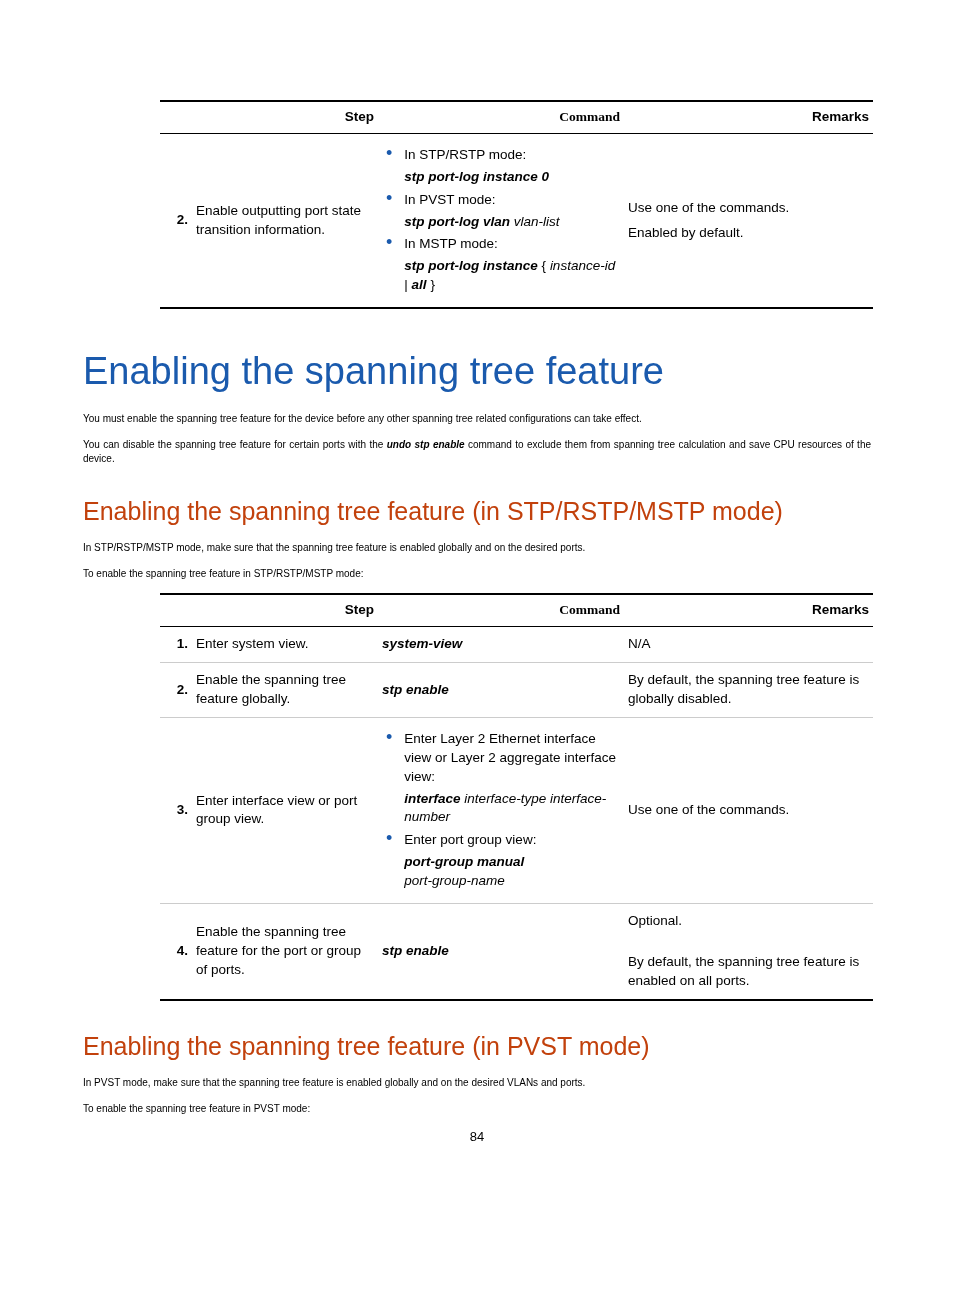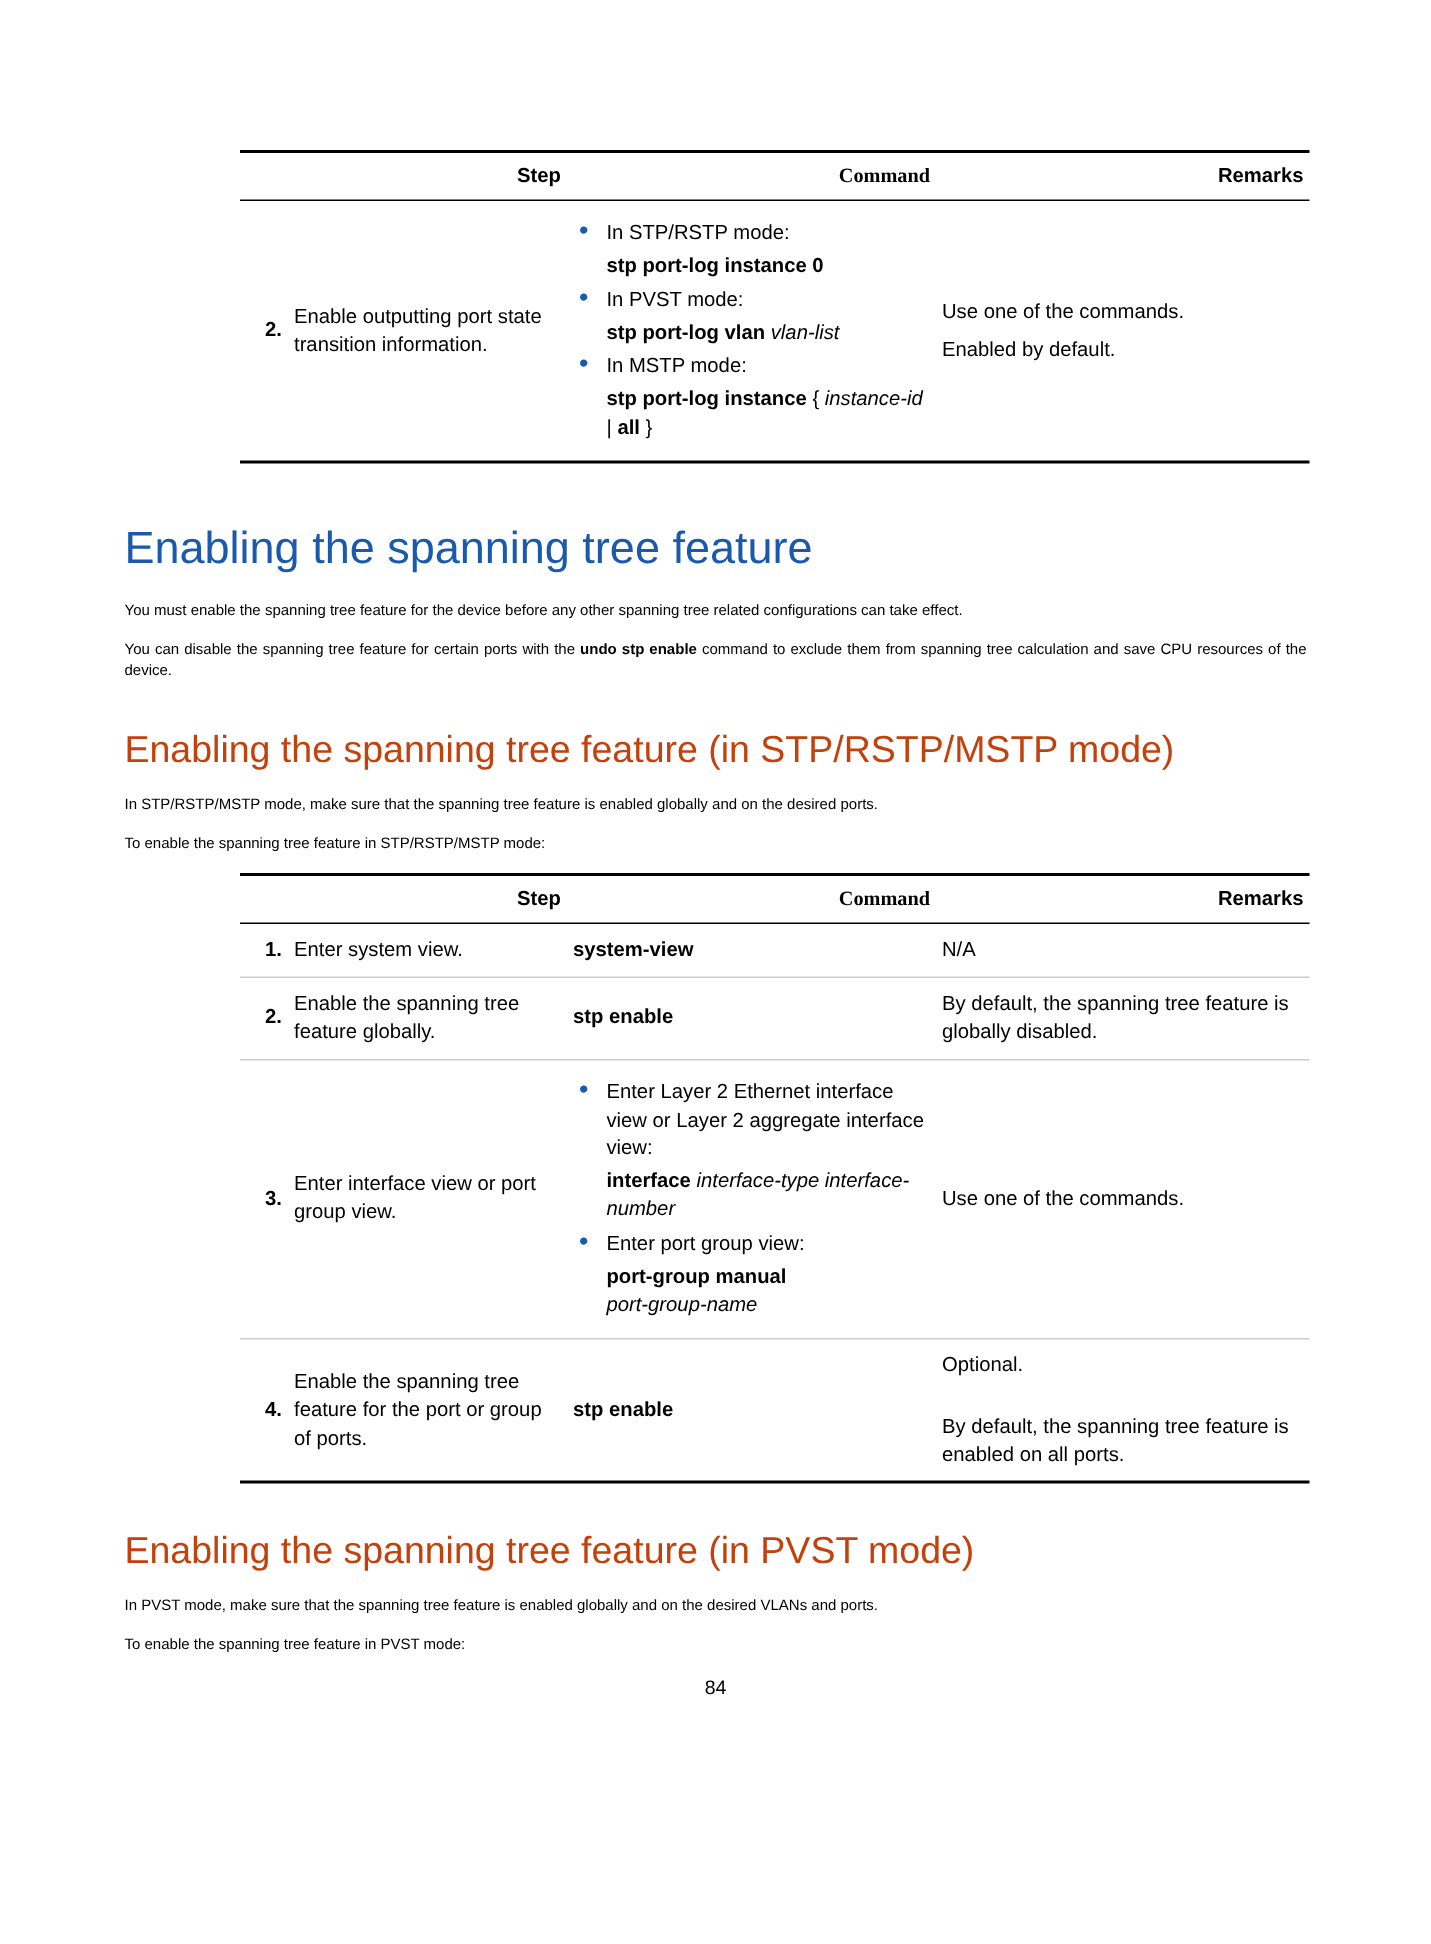--- a/index.html
+++ b/index.html
@@ -33,25 +33,25 @@
   .thick-bottom { border-bottom: 2.5px solid #000; }
   .col-num { width: 32px; text-align: right; font-weight: bold; padding-right: 10px;}
   .col-step { width: 186px; }
   .col-cmd { width: 246px; }
   .col-rem { width: auto; }
   th.col-step-hdr { width: 218px; }
   th.col-cmd-hdr { width: 246px; font-family: Liberation Serif, serif; }
   .bullet-row { display: flex; align-items: flex-start; margin: 4px 0; padding-left: 4px; }
   .bullet-dot { color: #1a5aad; font-size: 18px; line-height: 14px; margin-right: 12px; flex-shrink:0;}
   .bullet-txt { flex: 1; }
-  .bold { font-weight: bold; }
+  .bold { font-weight: bold; font-style: italic; }
   .italic { font-style: italic; }
   .h1 {
     font-family: "Segoe UI Light", "Helvetica Neue Light", Arial, sans-serif;
-    font-weight: 300; color: #1a5aad; font-size: 30px;
+    font-weight: 300; color: #1a5aad; font-size: 38px;
     margin-top: 36px; margin-bottom: 14px;
   }
   .h2 {
     font-family: "Segoe UI Light", "Helvetica Neue Light", Arial, sans-serif;
     font-weight: 300; color: #c2410c; font-size: 25px;
     margin-top: 28px; margin-bottom: 12px;
   }
   .para {
     margin-bottom: 12px;
     text-align: justify;

